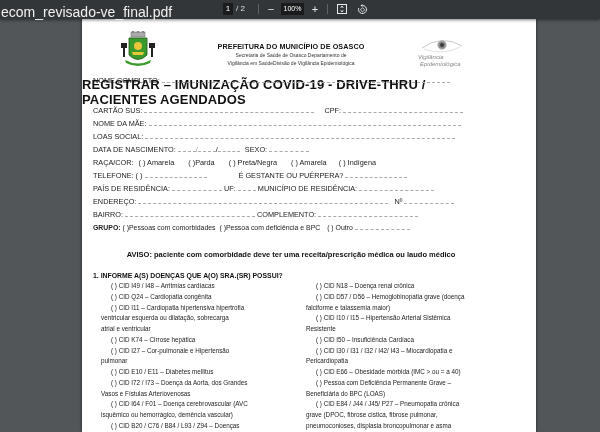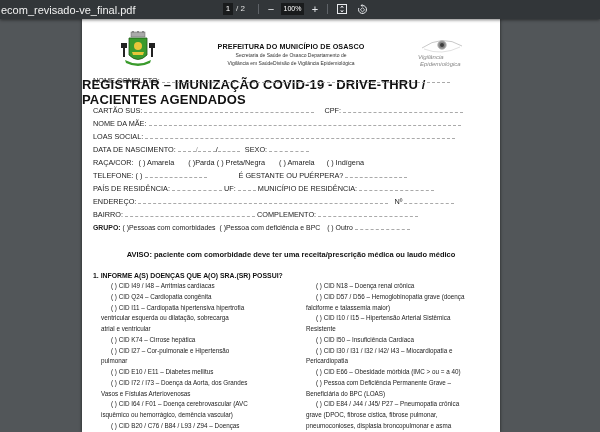--- a/index.html
+++ b/index.html
@@ -1,24 +1,24 @@
 <!DOCTYPE html>
 <html><head>
 <meta charset="utf-8">
 <style>
   * { box-sizing: border-box; margin: 0; padding: 0; }
   html, body { width: 600px; height: 432px; overflow: hidden; background: #525659; font-family: "Liberation Sans", sans-serif; }
   .toolbar { position: absolute; left: 0; top: 0; width: 600px; height: 19px; background: #323639; color: #f1f1f1; font-size: 8px; box-shadow: 0 1px 3px rgba(0,0,0,0.5); z-index: 5; }
-  .toolbar .title { position: absolute; left: 1px; top: 4px; font-size: 11px; color: #f1f1f1; white-space: nowrap; text-align: right; }
+  .toolbar .title { position: absolute; left: 1px; top: 4px; font-size: 14px; color: #f1f1f1; white-space: nowrap; text-align: right; }
   .toolbar .pg { position: absolute; left: 223px; top: 3px; width: 10px; height: 12px; background: #191b1c; color: #fff; text-align: center; font-size: 8px; line-height: 12px; }
   .toolbar .pgsep { position: absolute; left: 236px; top: 3px; font-size: 8px; line-height: 12px; color: #e0e0e0; }
   .toolbar .vsep { position: absolute; top: 4px; width: 1px; height: 10px; background: #5f6368; }
   .toolbar .btn { position: absolute; top: 2px; height: 14px; line-height: 14px; color: #e8eaed; font-size: 11px; text-align: center; }
   .toolbar .zoomval { position: absolute; left: 245px; top: 3px; width: 22px; height: 12px; line-height: 12px; background: #191b1c; color: #fff; font-size: 7px; text-align: center; }
-  .page { position: absolute; left: 82px; top: 19px; width: 418px; height: 413px; background: #ffffff; box-shadow: 0 0 3px rgba(0,0,0,0.6); overflow: hidden; color: #111; }
+  .page { position: absolute; left: 82px; top: 19px; width: 454px; height: 413px; background: #ffffff; box-shadow: 0 0 3px rgba(0,0,0,0.6); overflow: hidden; color: #111; }
   .header { position: relative; height: 57px; }
   .crest { position: absolute; left: 36px; top: 12px; width: 40px; height: 40px; }
   .hdrtext { position: absolute; left: 100px; top: 23px; width: 218px; text-align: center; }
   .hdrtext .h1 { font-size: 7.2px; font-weight: bold; letter-spacing: 0.1px; }
   .hdrtext .h2 { font-size: 5px; color: #333; line-height: 7px; margin-top: 1px; }
   .eye { position: absolute; left: 330px; top: 17px; width: 58px; height: 38px; }
   .doc-title { position: absolute; left: 0; top: 58px; width: 418px; text-align: left; font-size: 13px; font-weight: bold; letter-spacing: 0.15px; }
   .field-row { position: absolute; left: 11px; font-size: 7.3px; color: #222; white-space: nowrap; height: 10px; line-height: 10px; }
   .dash { display: inline-block; border-bottom: 1px dashed #aaa; height: 7px; vertical-align: baseline; }
   .aviso { position: absolute; left: 0; top: 230px; width: 418px; text-align: center; font-size: 7.5px; font-weight: bold; line-height: 11px; }
@@ -114,21 +114,21 @@
   <div class="field-row" style="top:126px">
     <span>DATA DE NASCIMENTO:</span>
     <span class="dash" style="width:18px"></span><span style="color:#999">/</span><span class="dash" style="width:18px"></span><span>/</span><span class="dash" style="width:22px"></span>
     <span style="margin-left:3px">SEXO:</span>
     <span class="dash" style="width:40px"></span>
   </div>
   <div class="field-row" style="top:139px">
     <span>RAÇA/COR:</span>
     <span style="margin-left:3px">( ) Amarela</span>
     <span style="margin-left:12px">( )Parda</span>
-    <span style="">( ) Preta/Negra</span>
+    <span style="margin-left:12px">( ) Preta/Negra</span>
     <span style="margin-left:12px">( ) Amarela</span>
     <span style="margin-left:10px">( ) Indígena</span>
   </div>
   <div class="field-row" style="top:152px">
     <span>TELEFONE: (   )</span>
     <span class="dash" style="width:62px"></span>
     <span style="margin-left:30px">É GESTANTE OU PUÉRPERA?</span>
     <span class="dash" style="width:62px"></span>
   </div>
   <div class="field-row" style="top:165px">

